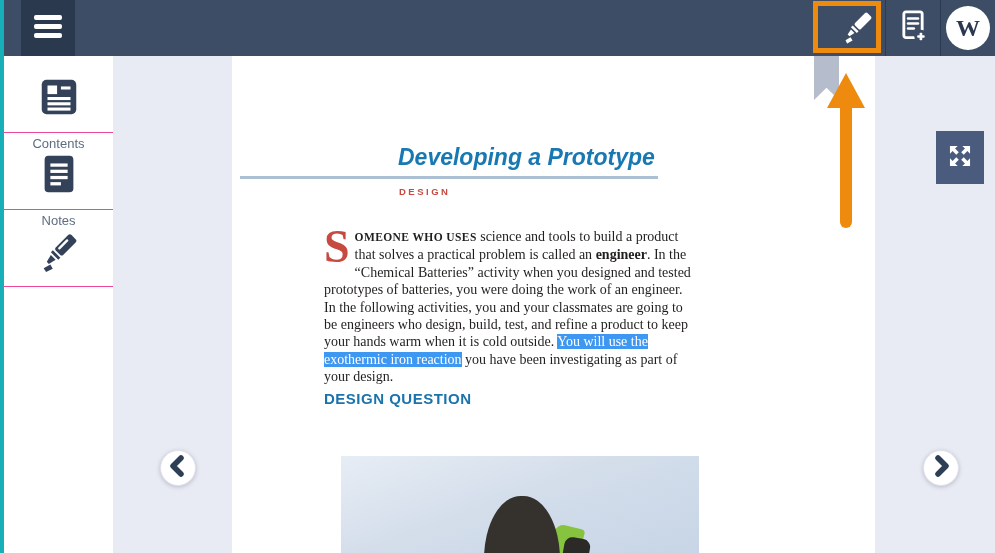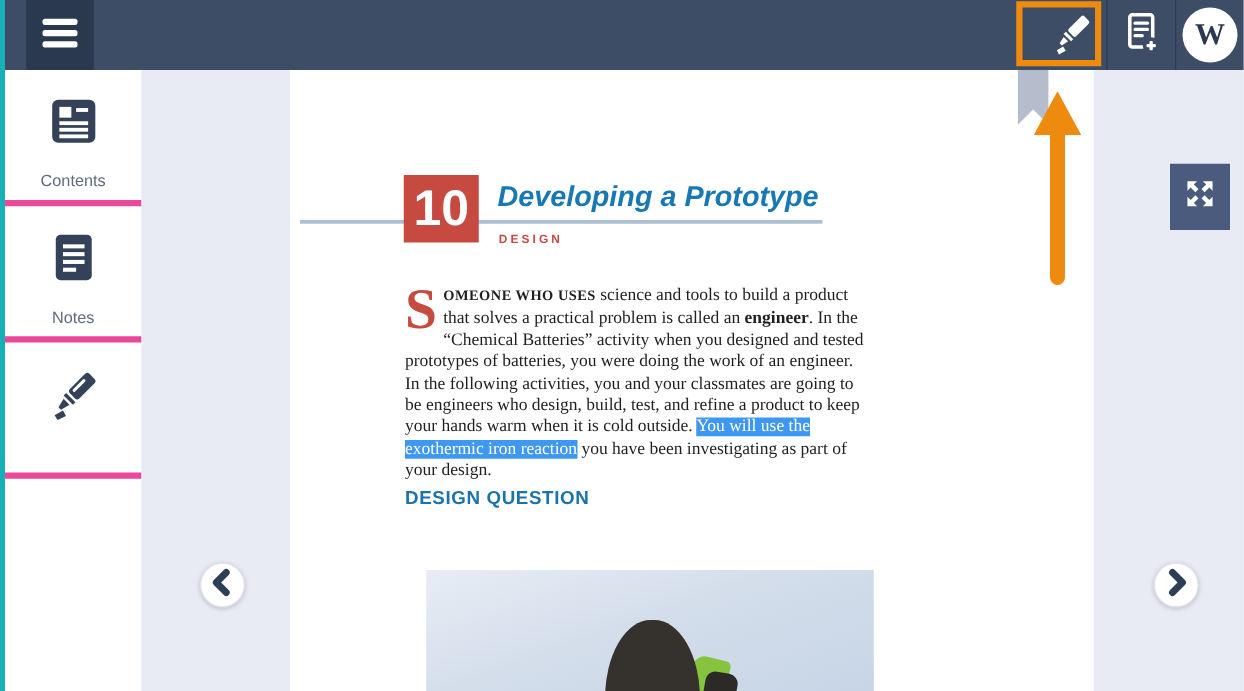--- a/index.html
+++ b/index.html
@@ -11,21 +11,21 @@
   .teal-strip { position: absolute; left: 0; top: 0; width: 4px; height: 553px; background: #17afb8; z-index: 9; }
   .menu-btn { position: absolute; left: 21px; top: 0; width: 54px; height: 56px; background: #2b394f; display: flex; align-items: center; justify-content: center; cursor: pointer; }
   .tb-right { position: absolute; right: 0; top: 0; height: 56px; display: flex; }
   .tb-btn { width: 54px; height: 56px; display: flex; align-items: center; justify-content: center; cursor: pointer; position: relative; }
   .tb-divider { width: 1px; height: 56px; background: #2c3a52; }
   .brand-circle { width: 44px; height: 44px; border-radius: 50%; background: #ffffff; display: flex; align-items: center; justify-content: center; font-family: "Liberation Serif", serif; font-weight: bold; font-size: 24px; color: #2b3950; }
   .annot-rect { position: absolute; left: 813px; top: 1px; width: 68px; height: 52px; border: 5px solid #ee8b0e; z-index: 8; pointer-events: none; }
 
   
   .sidebar { position: absolute; left: 4px; top: 56px; width: 109px; height: 497px; background: #ffffff; z-index: 4; }
-  .sb-item { height: 109px; border-bottom: 5px solid #ec4899; display: flex; flex-direction: column; align-items: center; cursor: pointer; }
+  .sb-item { height: 77px; border-bottom: 1px solid #ec4899; display: flex; flex-direction: column; align-items: center; cursor: pointer; }
   .sb-item .ic { margin-top: 18px; }
   .sb-label { margin-top: 12px; font-size: 13px; color: #5d6d80; }
 
   
   .main { position: absolute; left: 113px; top: 56px; width: 882px; height: 497px; background: #e9ebf4; }
   .page { position: absolute; left: 119px; top: 0; width: 643px; height: 497px; background: #ffffff; }
 
   .bookmark-ribbon { position: absolute; left: 582px; top: 0; width: 25px; height: 44px; background: #b5bccc; clip-path: polygon(0 0, 100% 0, 100% 100%, 50% 72%, 0 100%); cursor: pointer; }
 
   .nav-btn { position: absolute; width: 36px; height: 36px; border-radius: 50%; background: #ffffff; border: 1px solid #dfe2ea; box-shadow: 0 1px 4px rgba(40,50,70,.25); display: flex; align-items: center; justify-content: center; cursor: pointer; }
@@ -161,23 +161,20 @@
       </svg>
     </span>
     <span class="sb-label"></span>
   </div>
 </div>
 
 <div class="main">
 
   <div class="page">
     <div class="rule-line"></div>
-    <div class="ch-num">
-      <span>10</span>
-    </div>
     <div class="ch-title">Developing a Prototype</div>
     <div class="ch-cat">DESIGN</div>
 
     <div class="body-text">
       <span class="dropcap">S</span><span class="lead-caps">OMEONE WHO USES</span><span> science and tools to build a product that solves a practical problem is called an </span><span class="bold-term">engineer</span><span>. In the “Chemical Batteries” activity when you designed and tested prototypes of batteries, you were doing the work of an engineer. In the following activities, you and your classmates are going to be engineers who design, build, test, and refine a product to keep your hands warm when it is cold outside. </span><span class="hl">You will use the exothermic iron reaction</span><span> you have been investigating as part of your design.</span>
     </div>
 
     <div class="guiding-head">DESIGN QUESTION</div>
 
     <div class="photo">

